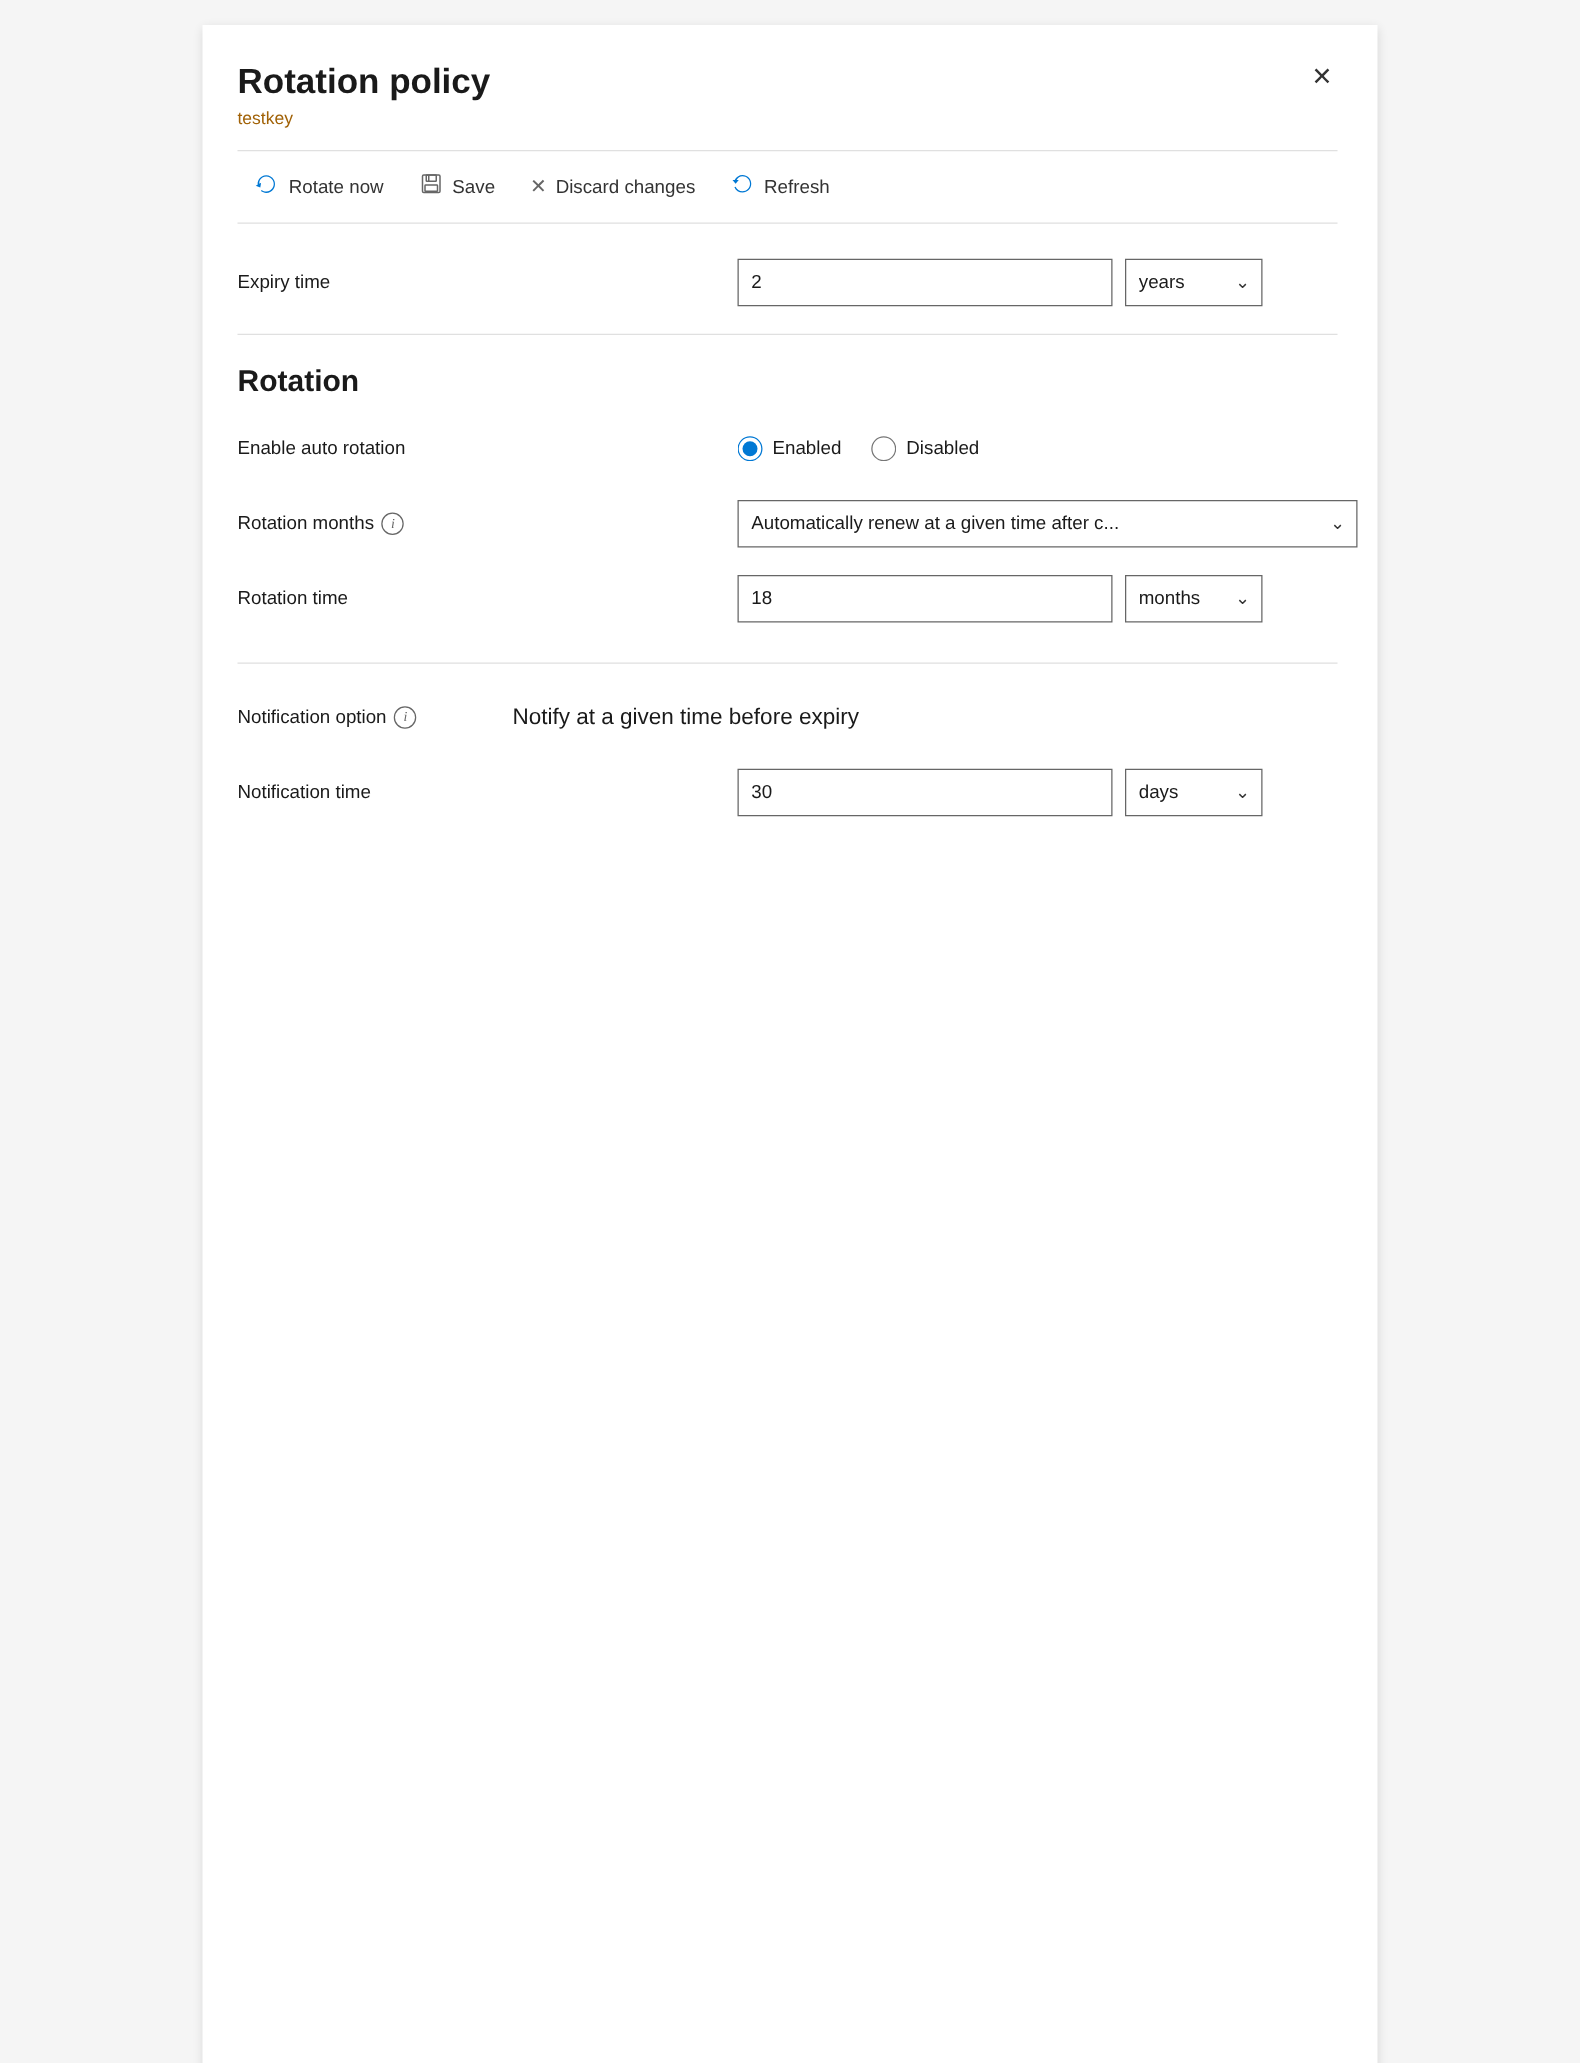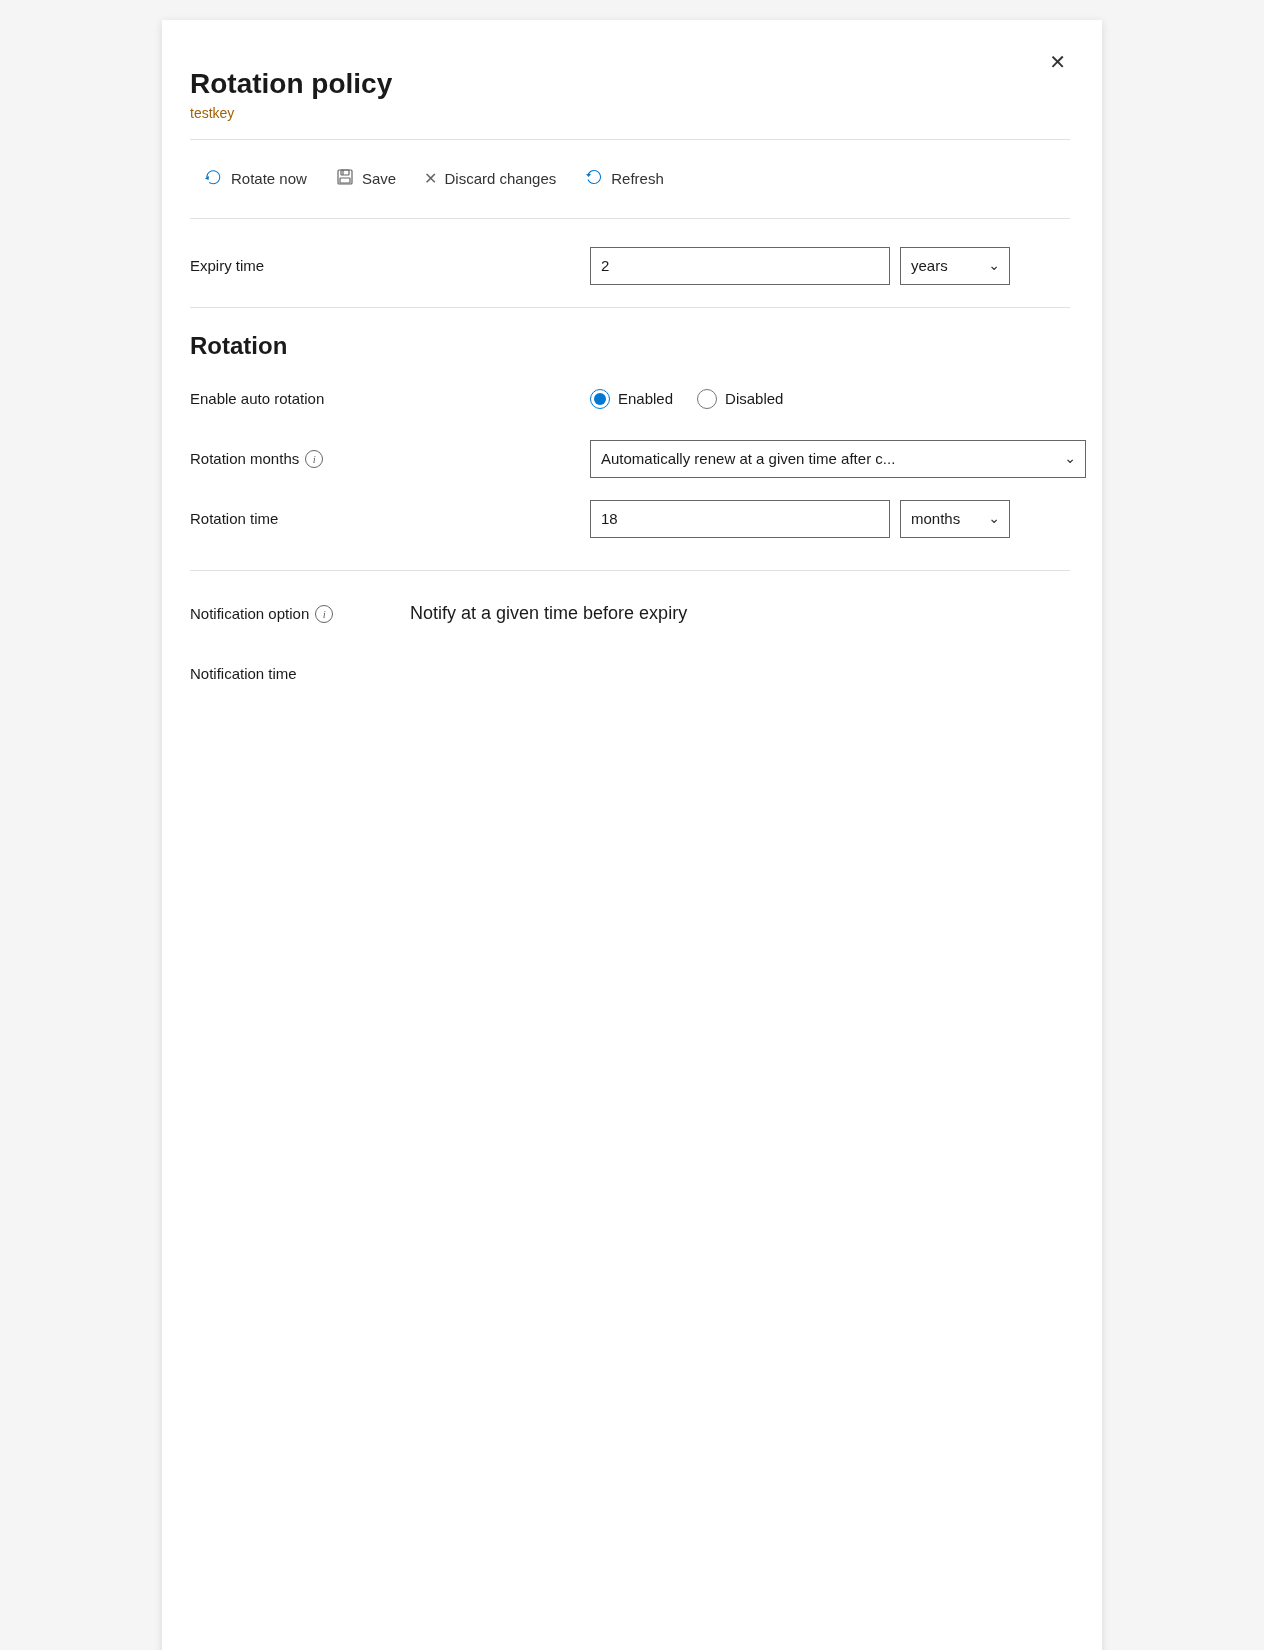--- a/index.html
+++ b/index.html
@@ -31,21 +31,20 @@
       justify-content: space-between;
       align-items: flex-start;
       margin-bottom: 4px;
     }
 
     .panel-title {
       font-size: 28px;
       font-weight: 600;
       color: #1a1a1a;
       line-height: 1.2;
-      margin-top: 19px;
     }
 
     .close-btn {
       background: none;
       border: none;
       cursor: pointer;
       padding: 4px;
       font-size: 20px;
       color: #333;
       line-height: 1;
@@ -54,21 +53,21 @@
     .panel-subtitle {
       font-size: 14px;
       color: #a16207;
       margin-bottom: 18px;
     }
 
     .toolbar {
       display: flex;
       align-items: center;
       gap: 0px;
-      padding: 21px 0;
+      padding: 10px 0;
       border-top: 1px solid #e0e0e0;
       border-bottom: 1px solid #e0e0e0;
       margin-bottom: 28px;
     }
 
     .toolbar-btn {
       display: flex;
       align-items: center;
       gap: 7px;
       background: none;
@@ -333,16 +332,26 @@
     <div class="field-row">
       <label class="field-label">
         <span>Notification option</span>
         <span class="info-icon">i</span>
       </label>
       <span class="static-text" style="margin-left:0;">Notify at a given time before expiry</span>
     </div>
 
     <div class="field-row">
       <label class="field-label">Notification time</label>
+      <div class="field-controls">
+        <input class="text-input" type="text" value="30" style="">
+        <div class="dropdown-wrapper">
+          <select>
+            <option selected="">days</option>
+            <option>months</option>
+            <option>years</option>
+          </select>
+        </div>
+      </div>
     </div>
   </div>
 
 </div>
 
 </body></html>

